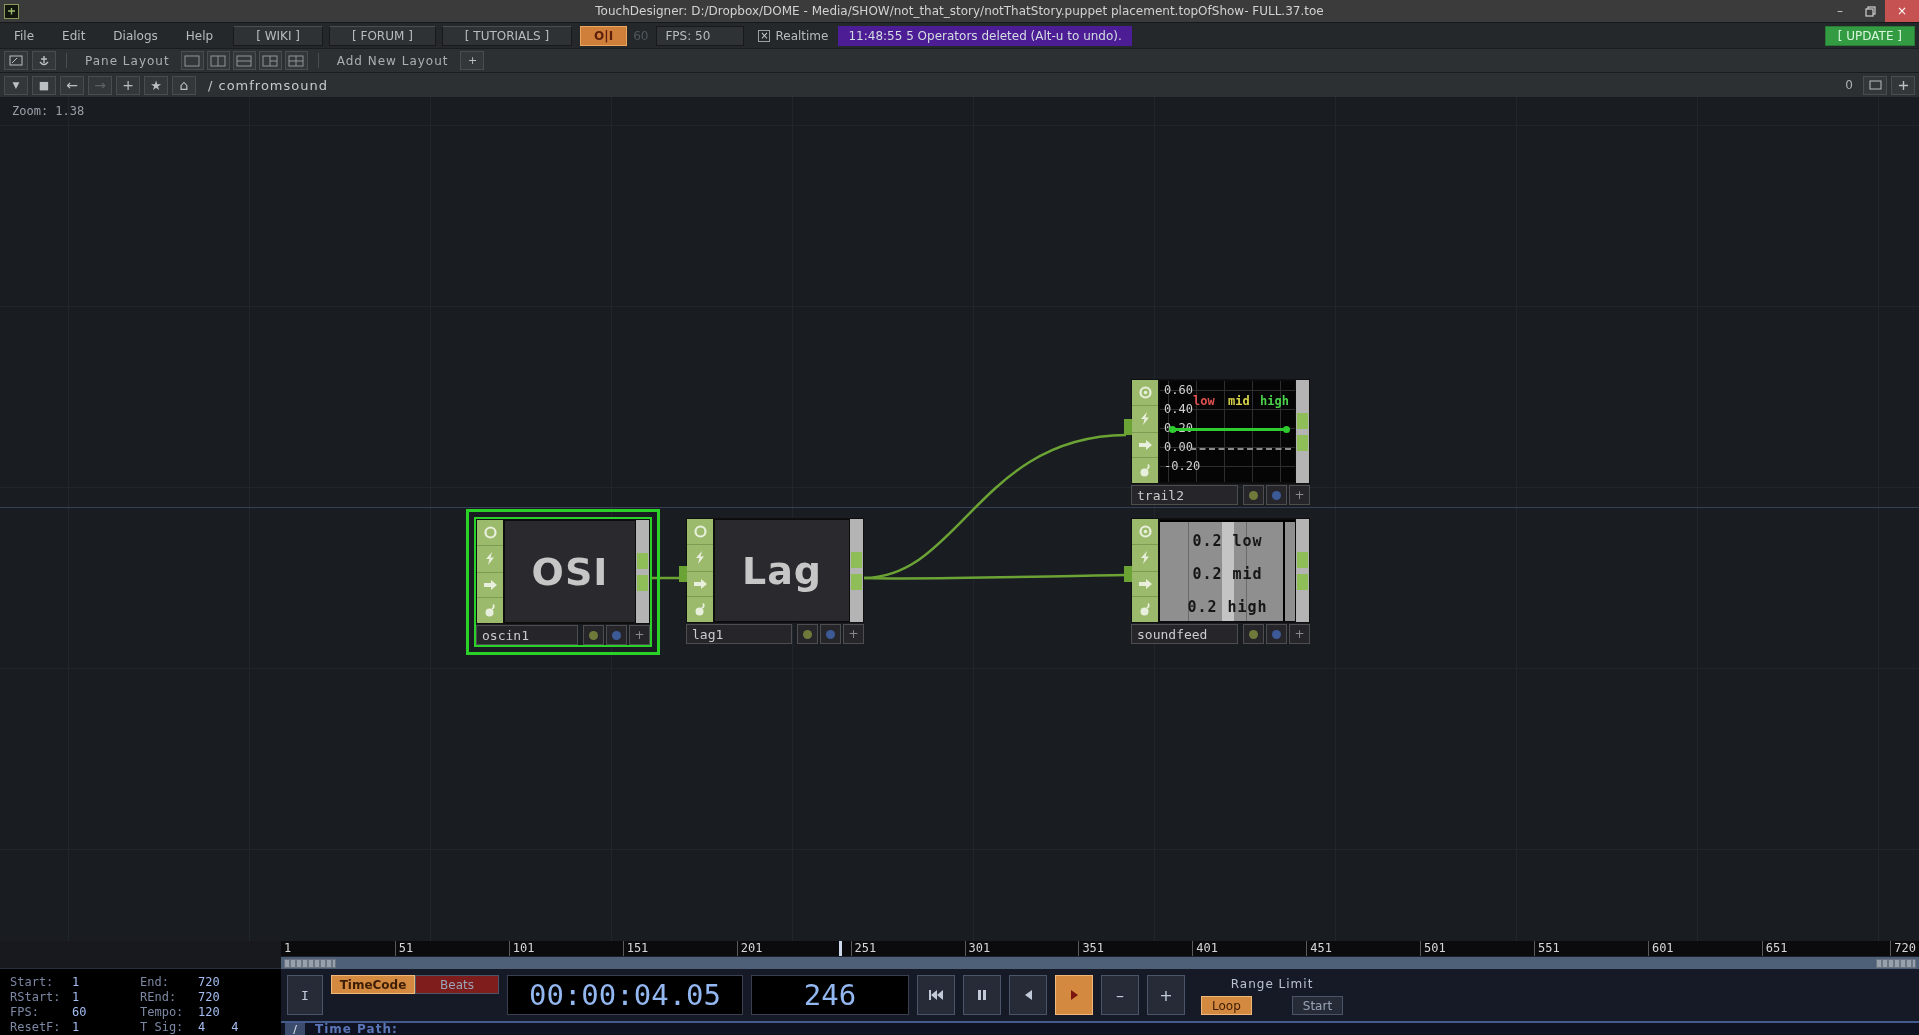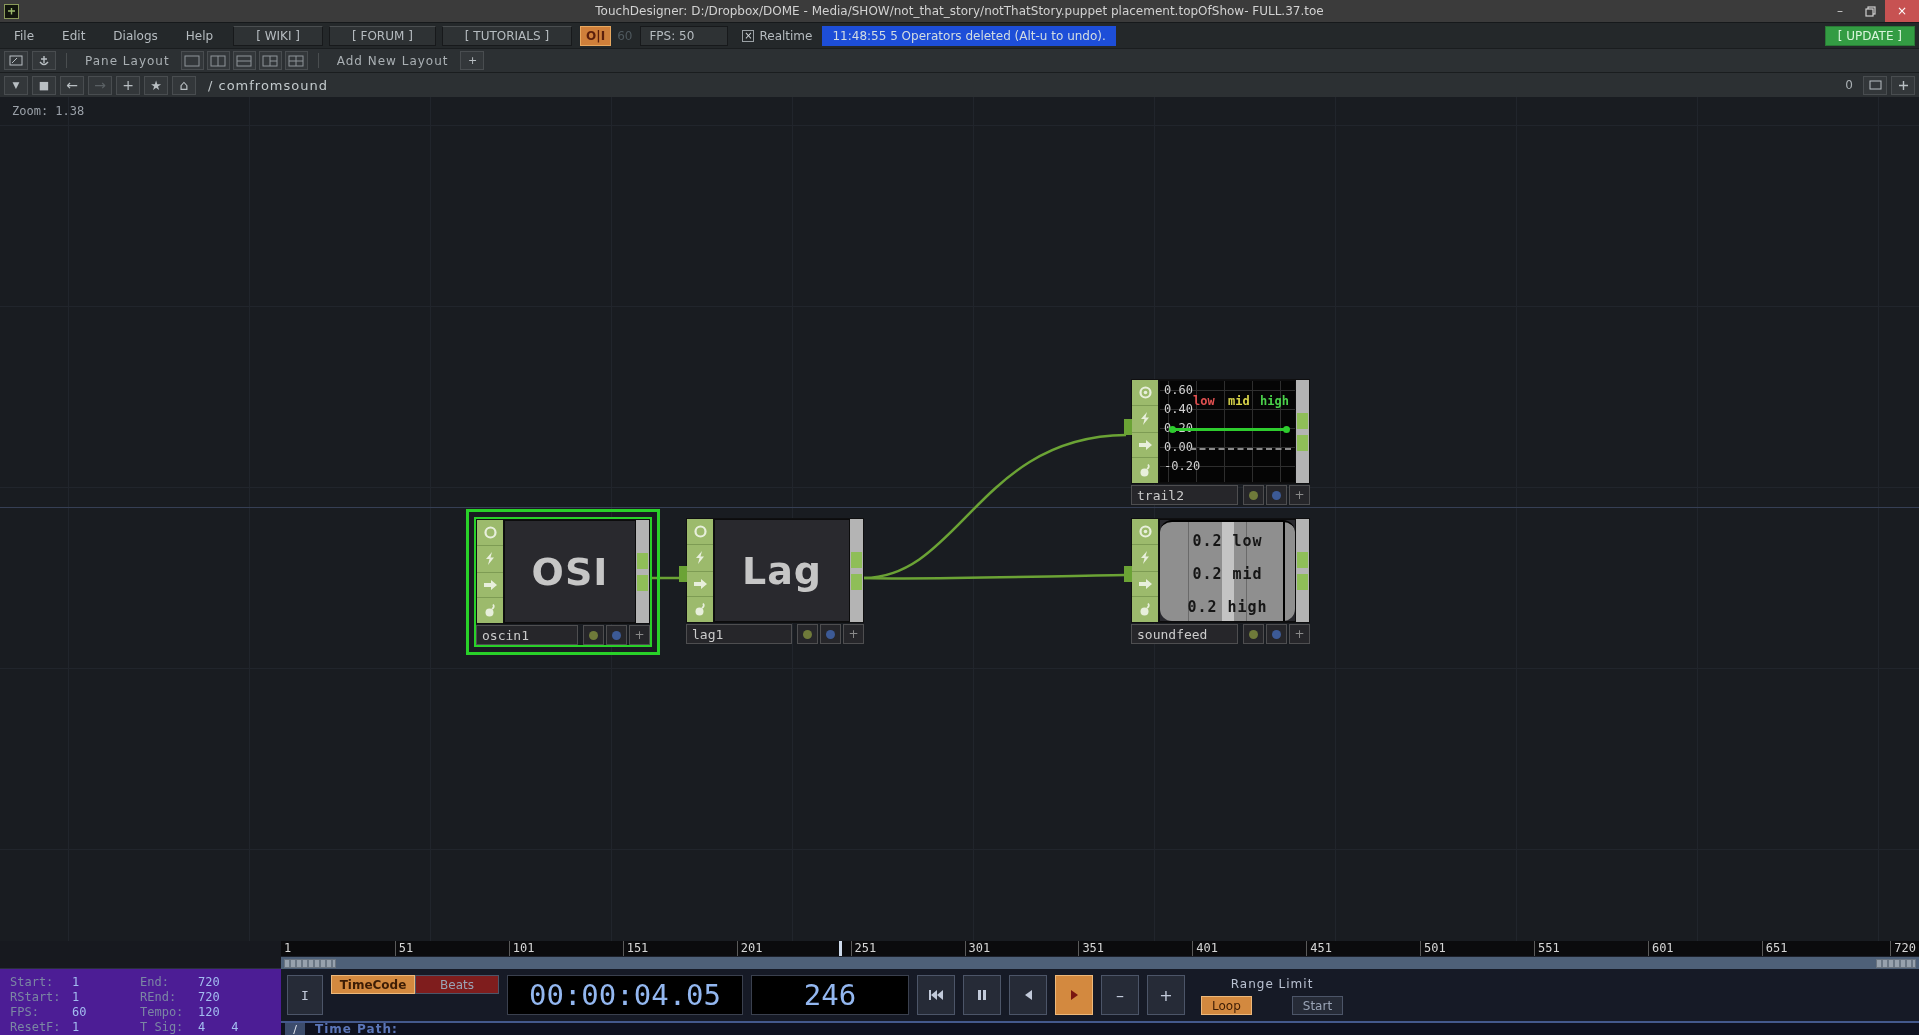--- a/index.html
+++ b/index.html
@@ -20,29 +20,29 @@
              color:#cfcfcf; font-size:12px; }
   .win-btn.close { background:#c75252; color:#fff; width:34px; }
 
   
   .menubar { height:26px; background:#24282a; border-top:1px solid #16191b;
              display:flex; align-items:center; font-size:12px; color:#b6bcc0; flex:0 0 auto; }
   .menu-item { padding:0 14px; height:100%; display:flex; align-items:center; }
   .boxed-btn { height:20px; margin-left:6px; padding:0 22px; display:flex; align-items:center;
                background:#2e3234; border:1px solid #17191b; border-top-color:#4a4e50;
                color:#b6bcc0; white-space:nowrap; }
-  .oi-badge { height:20px; margin-left:8px; padding:0 5px; background:#cf7f3a; color:#5b1f0c;
+  .oi-badge { height:20px; margin-left:8px; padding:0 13px; background:#cf7f3a; color:#5b1f0c;
               font-weight:bold; display:flex; align-items:center; border:1px solid #e8a860; }
   .dim-60 { color:#4e585e; margin-left:6px; }
   .fps-box { height:20px; margin-left:8px; padding:0 8px; min-width:88px; background:#2e3234;
              border:1px solid #17191b; display:flex; align-items:center; }
   .realtime { display:flex; align-items:center; margin-left:14px; }
   .chk { width:12px; height:12px; border:1px solid #9aa0a4; margin-right:5px; position:relative;
          font-size:10px; line-height:10px; text-align:center; color:#cfd4d8; }
-  .status-box { height:20px; margin-left:10px; padding:0 10px; background:#1d4ed8;
+  .status-box { height:20px; margin-left:10px; padding:0 10px; background:#4c1d95;
                 color:#d3dde2; display:flex; align-items:center; min-width:290px; }
   .update-btn { margin-left:auto; margin-right:4px; height:20px; padding:0 12px;
                 background:#339c43; color:#d9f5dc; display:flex; align-items:center;
                 border:1px solid #2a7a36; }
 
   
   .toolbar { height:24px; background:#2c3033; border-top:1px solid #1a1d1f;
              display:flex; align-items:center; font-size:12px; color:#aab0b4; flex:0 0 auto; }
   .tb-btn { width:24px; height:19px; margin-left:4px; background:#33373a; border:1px solid #494d50;
             display:flex; align-items:center; justify-content:center; color:#b9bfc3; font-size:11px; }
@@ -100,32 +100,32 @@
   .tv-ylab { position:absolute; left:4px; color:#d0d0d0; font-size:12px; }
   .tv-leg { position:absolute; top:13px; font-size:12px; font-weight:bold; }
   .tv-zero { position:absolute; left:30px; right:4px; top:67px; border-top:2px dashed #8a8a8a; }
   .tv-line { position:absolute; left:12px; right:8px; top:47px; height:3px; background:#2ecc2e; }
   .tv-line::before,.tv-line::after { content:""; position:absolute; top:-2px; width:7px; height:7px;
       border-radius:50%; background:#2ecc2e; }
   .tv-line::before { left:-3px; } .tv-line::after { right:-3px; }
 
   
   .sf-view { position:absolute; inset:0; background:#8f8f8f; border-top:2px solid #000;
-             font-family:"DejaVu Sans Mono", monospace;border-radius:12px; }
+             font-family:"DejaVu Sans Mono", monospace; }
   .sf-vline { position:absolute; top:0; bottom:0; width:1px; background:#6a6a6a; }
   .sf-slider { position:absolute; top:0; bottom:0; left:62px; width:12px; background:#c4c4c4; }
   .sf-rborder { position:absolute; top:0; bottom:0; right:10px; width:2px; background:#000; }
   .sf-row { position:absolute; left:0; right:0; display:flex; justify-content:center;
             color:#161616; font-size:15px; font-weight:bold; letter-spacing:1px; }
 
   
   .bottom { flex:0 0 86px; display:flex; background:#14161c; }
   .bl-col { width:281px; flex:0 0 281px; display:flex; flex-direction:column; }
   .bl-spacer { height:27px; background:#17191f; }
-  .info-panel { flex:1; background:#4c1d95; border-top:1px solid #2a2f3d; padding:6px 0 0 10px;
+  .info-panel { flex:1; background:#000000; border-top:1px solid #2a2f3d; padding:6px 0 0 10px;
                 font-family:"DejaVu Sans Mono", monospace; font-size:12px; }
   .info-row { display:flex; height:15px; line-height:15px; }
   .il { width:62px; color:#7b87a3; } .iv { width:68px; color:#a3bdf0; }
   .il2 { width:58px; color:#7b87a3; } .iv2 { color:#a3bdf0; } .iv3 { color:#a3bdf0; margin-left:26px; }
 
   .br-col { flex:1 1 auto; display:flex; flex-direction:column; }
   .ruler { height:15px; background:#0b0b0d; position:relative;
            font-family:"DejaVu Sans Mono", monospace; font-size:12px; color:#d6d6d6; }
   .tick { position:absolute; top:0; height:100%; border-left:1px solid #5a5a5a; padding-left:3px;
           line-height:15px; }

